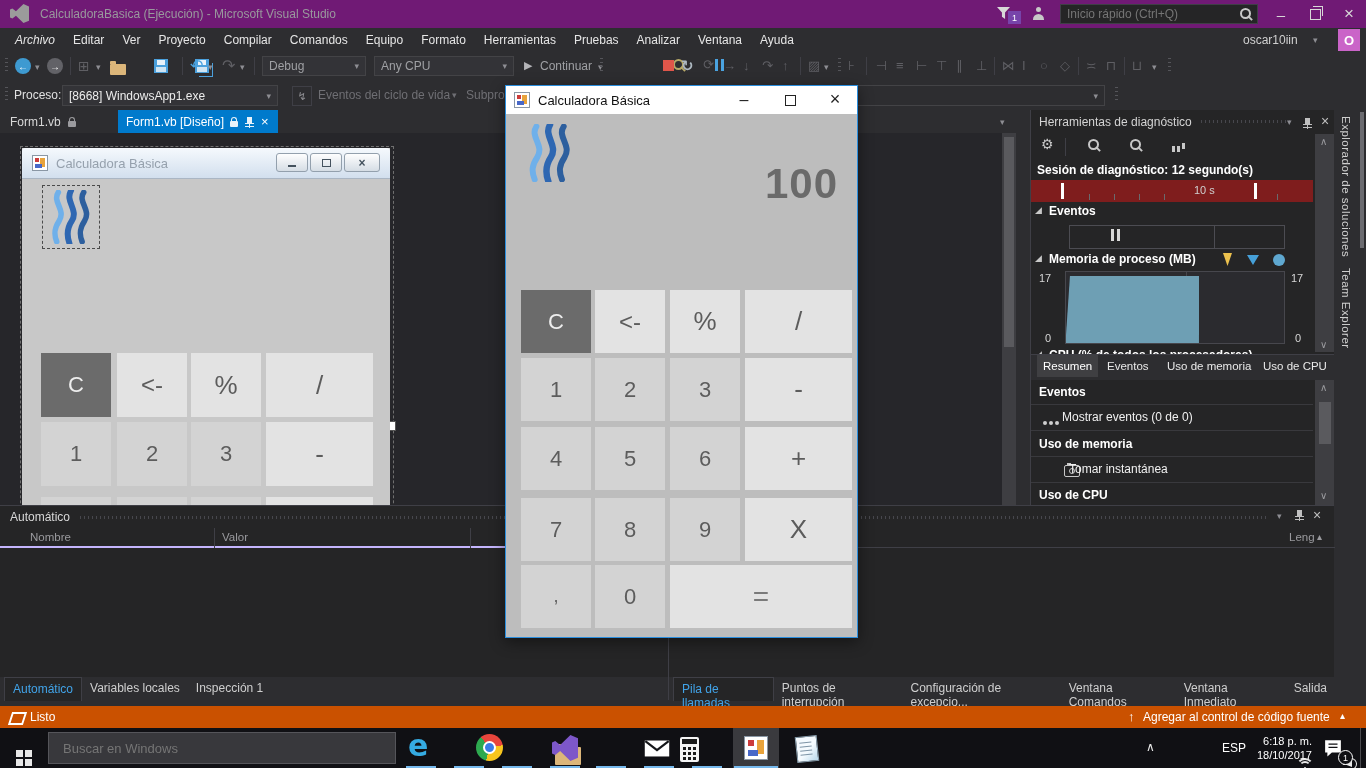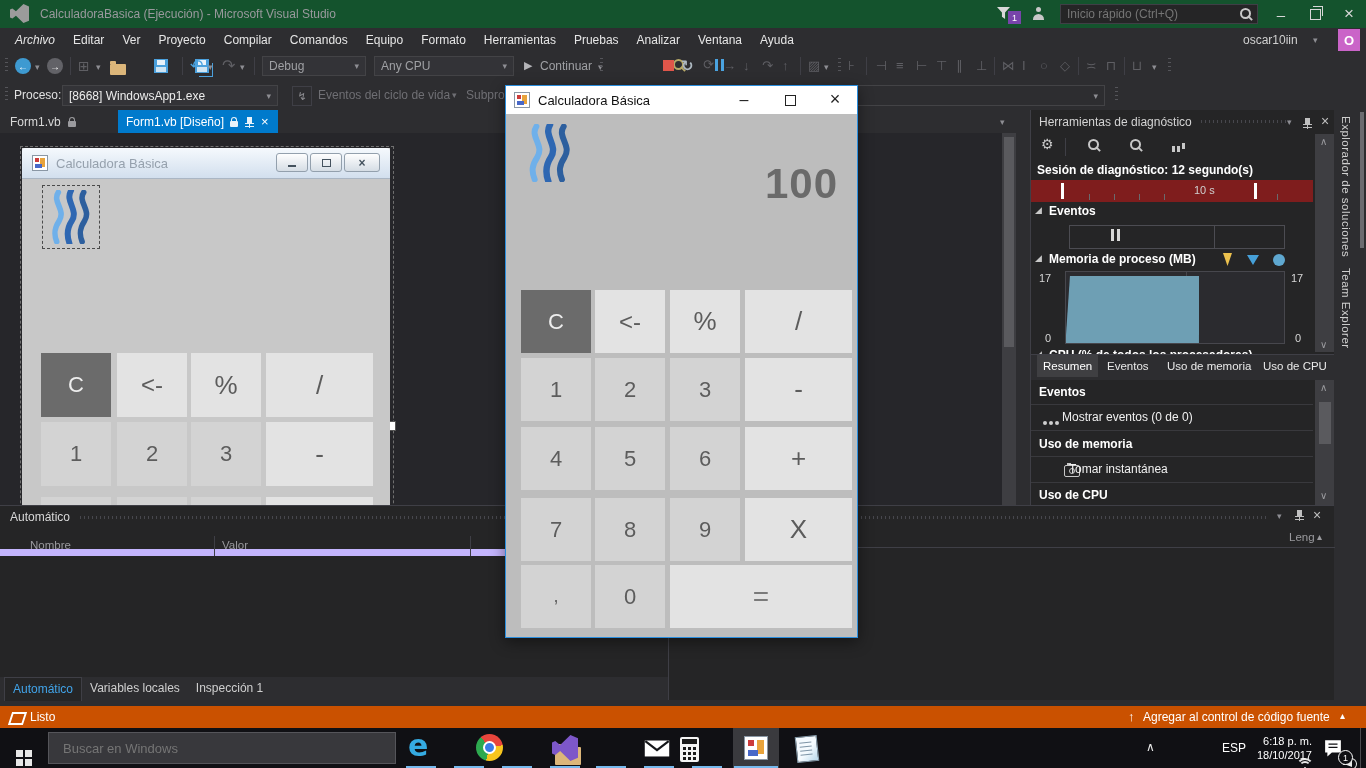--- a/index.html
+++ b/index.html
@@ -133,21 +133,21 @@
     </g>
     <g id="acico">
       <path d="M1 1 h14 v11 h-8 l-4 3.5 v-3.5 h-2 z" fill="#fff"></path>
       <path d="M4 4.5 h8 M4 7.5 h8" stroke="#101014" stroke-width="1.2"></path>
     </g>
   </defs>
 </svg>
 
 <div id="screen">
 
-  <div class="a" style="left:0;top:0;width:1366px;height:28px;background:#14532d;">
+  <div class="a" style="left:0;top:0;width:1366px;height:28px;background:#701a75;">
     <span class="a" style="left:10px;top:4px;color:#9b9b9b;"><svg viewBox="0 0 24 24" width="19" height="19">
           <use href="#vslogo"></use>
         </svg></span>
     <span class="a" style="left:40px;top:7px;color:#99999d;">CalculadoraBasica (Ejecución) - Microsoft Visual Studio</span>
     <span class="a funnel" style="left:997px;top:7px;"></span>
     <span class="a" style="left:1008px;top:11px;width:13px;height:13px;background:#7744aa;color:#fff;font-size:9px;display:flex;align-items:center;justify-content:center;">1</span>
     <span class="a person" style="left:1032px;top:7px;"></span>
     <div class="a" style="left:1060px;top:4px;width:198px;height:20px;background:#252526;border:1px solid #3f3f46;display:flex;align-items:center;padding:0 4px;box-sizing:border-box;">
       <input class="qinput" readonly="" placeholder="Inicio rápido (Ctrl+Q)" style="">
       <span class="mag" style="color:#c8c8c8;flex:0 0 auto;"></span>
@@ -419,41 +419,49 @@
 
   <div class="a" style="left:1334px;top:110px;width:32px;height:596px;background:#2d2d30;">
     <span class="vtext a" style="left:6px;top:6px;">Explorador de soluciones</span>
     <span class="vtext a" style="left:6px;top:158px;">Team Explorer</span>
     <i class="a" style="left:26px;top:2px;width:4px;height:136px;background:#6b6b70;"></i>
   </div>
 
   <div class="a" style="left:0;top:505px;width:668px;height:195px;background:#252526;border-top:1px solid #3f3f46;box-sizing:border-box;">
     <span class="a" style="left:10px;top:4px;color:#d8d8d8;">Automático</span>
     <div class="a dots-drag" style="left:80px;top:10px;width:560px;"></div>
-    <div class="a" style="left:0;top:22px;width:668px;height:20px;border-bottom:7px solid #c4b5fd;box-sizing:border-box;margin-top:8px;">
+    <div class="a" style="left:0;top:22px;width:668px;height:20px;border-bottom:2px solid #c4b5fd;box-sizing:border-box;">
       <span class="a" style="left:30px;top:3px;color:#9a9a9e;font-size:11.5px;">Nombre</span>
       <i class="a" style="left:214px;top:0;width:1px;height:20px;background:#3f3f46;"></i>
       <span class="a" style="left:222px;top:3px;color:#9a9a9e;font-size:11.5px;">Valor</span>
       <i class="a" style="left:470px;top:0;width:1px;height:20px;background:#3f3f46;"></i>
     </div>
     <div class="a" style="left:0;top:171px;width:668px;height:24px;background:#2d2d30;display:flex;">
       <span class="paneltab sel" style="margin-left:4px;">Automático</span>
       <span class="paneltab">Variables locales</span>
       <span class="paneltab">Inspección 1</span>
     </div>
   </div>
 
   <div class="a" style="left:668px;top:505px;width:666px;height:195px;background:#252526;border-top:1px solid #3f3f46;border-left:1px solid #3f3f46;box-sizing:border-box;">
     <div class="a dots-drag" style="left:8px;top:10px;width:590px;"></div>
     <span class="a caret" style="left:608px;top:5px;">▾</span>
     <span class="pin a" style="left:626px;top:3px;color:#c0c0c0;"><i></i></span>
     <span class="a" style="left:644px;top:1px;color:#c0c0c0;font-size:14px;">×</span>
     <div class="a" style="left:0;top:22px;width:666px;height:20px;border-bottom:1px solid #3f3f46;box-sizing:border-box;">
       <span class="a" style="left:620px;top:3px;color:#9a9a9e;font-size:11.5px;">Leng</span>
       <span class="a chev" style="left:648px;top:3px;">▴</span>
+    </div>
+    <div class="a" style="left:0;top:171px;width:666px;height:24px;background:#2d2d30;display:flex;">
+      <span class="paneltab sel" style="margin-left:4px;">Pila de llamadas</span>
+      <span class="paneltab">Puntos de interrupción</span>
+      <span class="paneltab">Configuración de excepcio...</span>
+      <span class="paneltab">Ventana Comandos</span>
+      <span class="paneltab">Ventana Inmediato</span>
+      <span class="paneltab">Salida</span>
     </div>
   </div>
 
   <div class="a" style="left:0;top:706px;width:1366px;height:22px;background:#ca5100;color:#fff;">
     <span class="para a" style="left:10px;top:6px;"></span>
     <span class="a" style="left:30px;top:4px;">Listo</span>
     <span class="a" style="left:1128px;top:3px;font-size:13px;">↑</span>
     <span class="a" style="left:1143px;top:4px;">Agregar al control de código fuente</span>
     <span class="a" style="left:1340px;top:4px;font-size:10px;">▴</span>
   </div>

